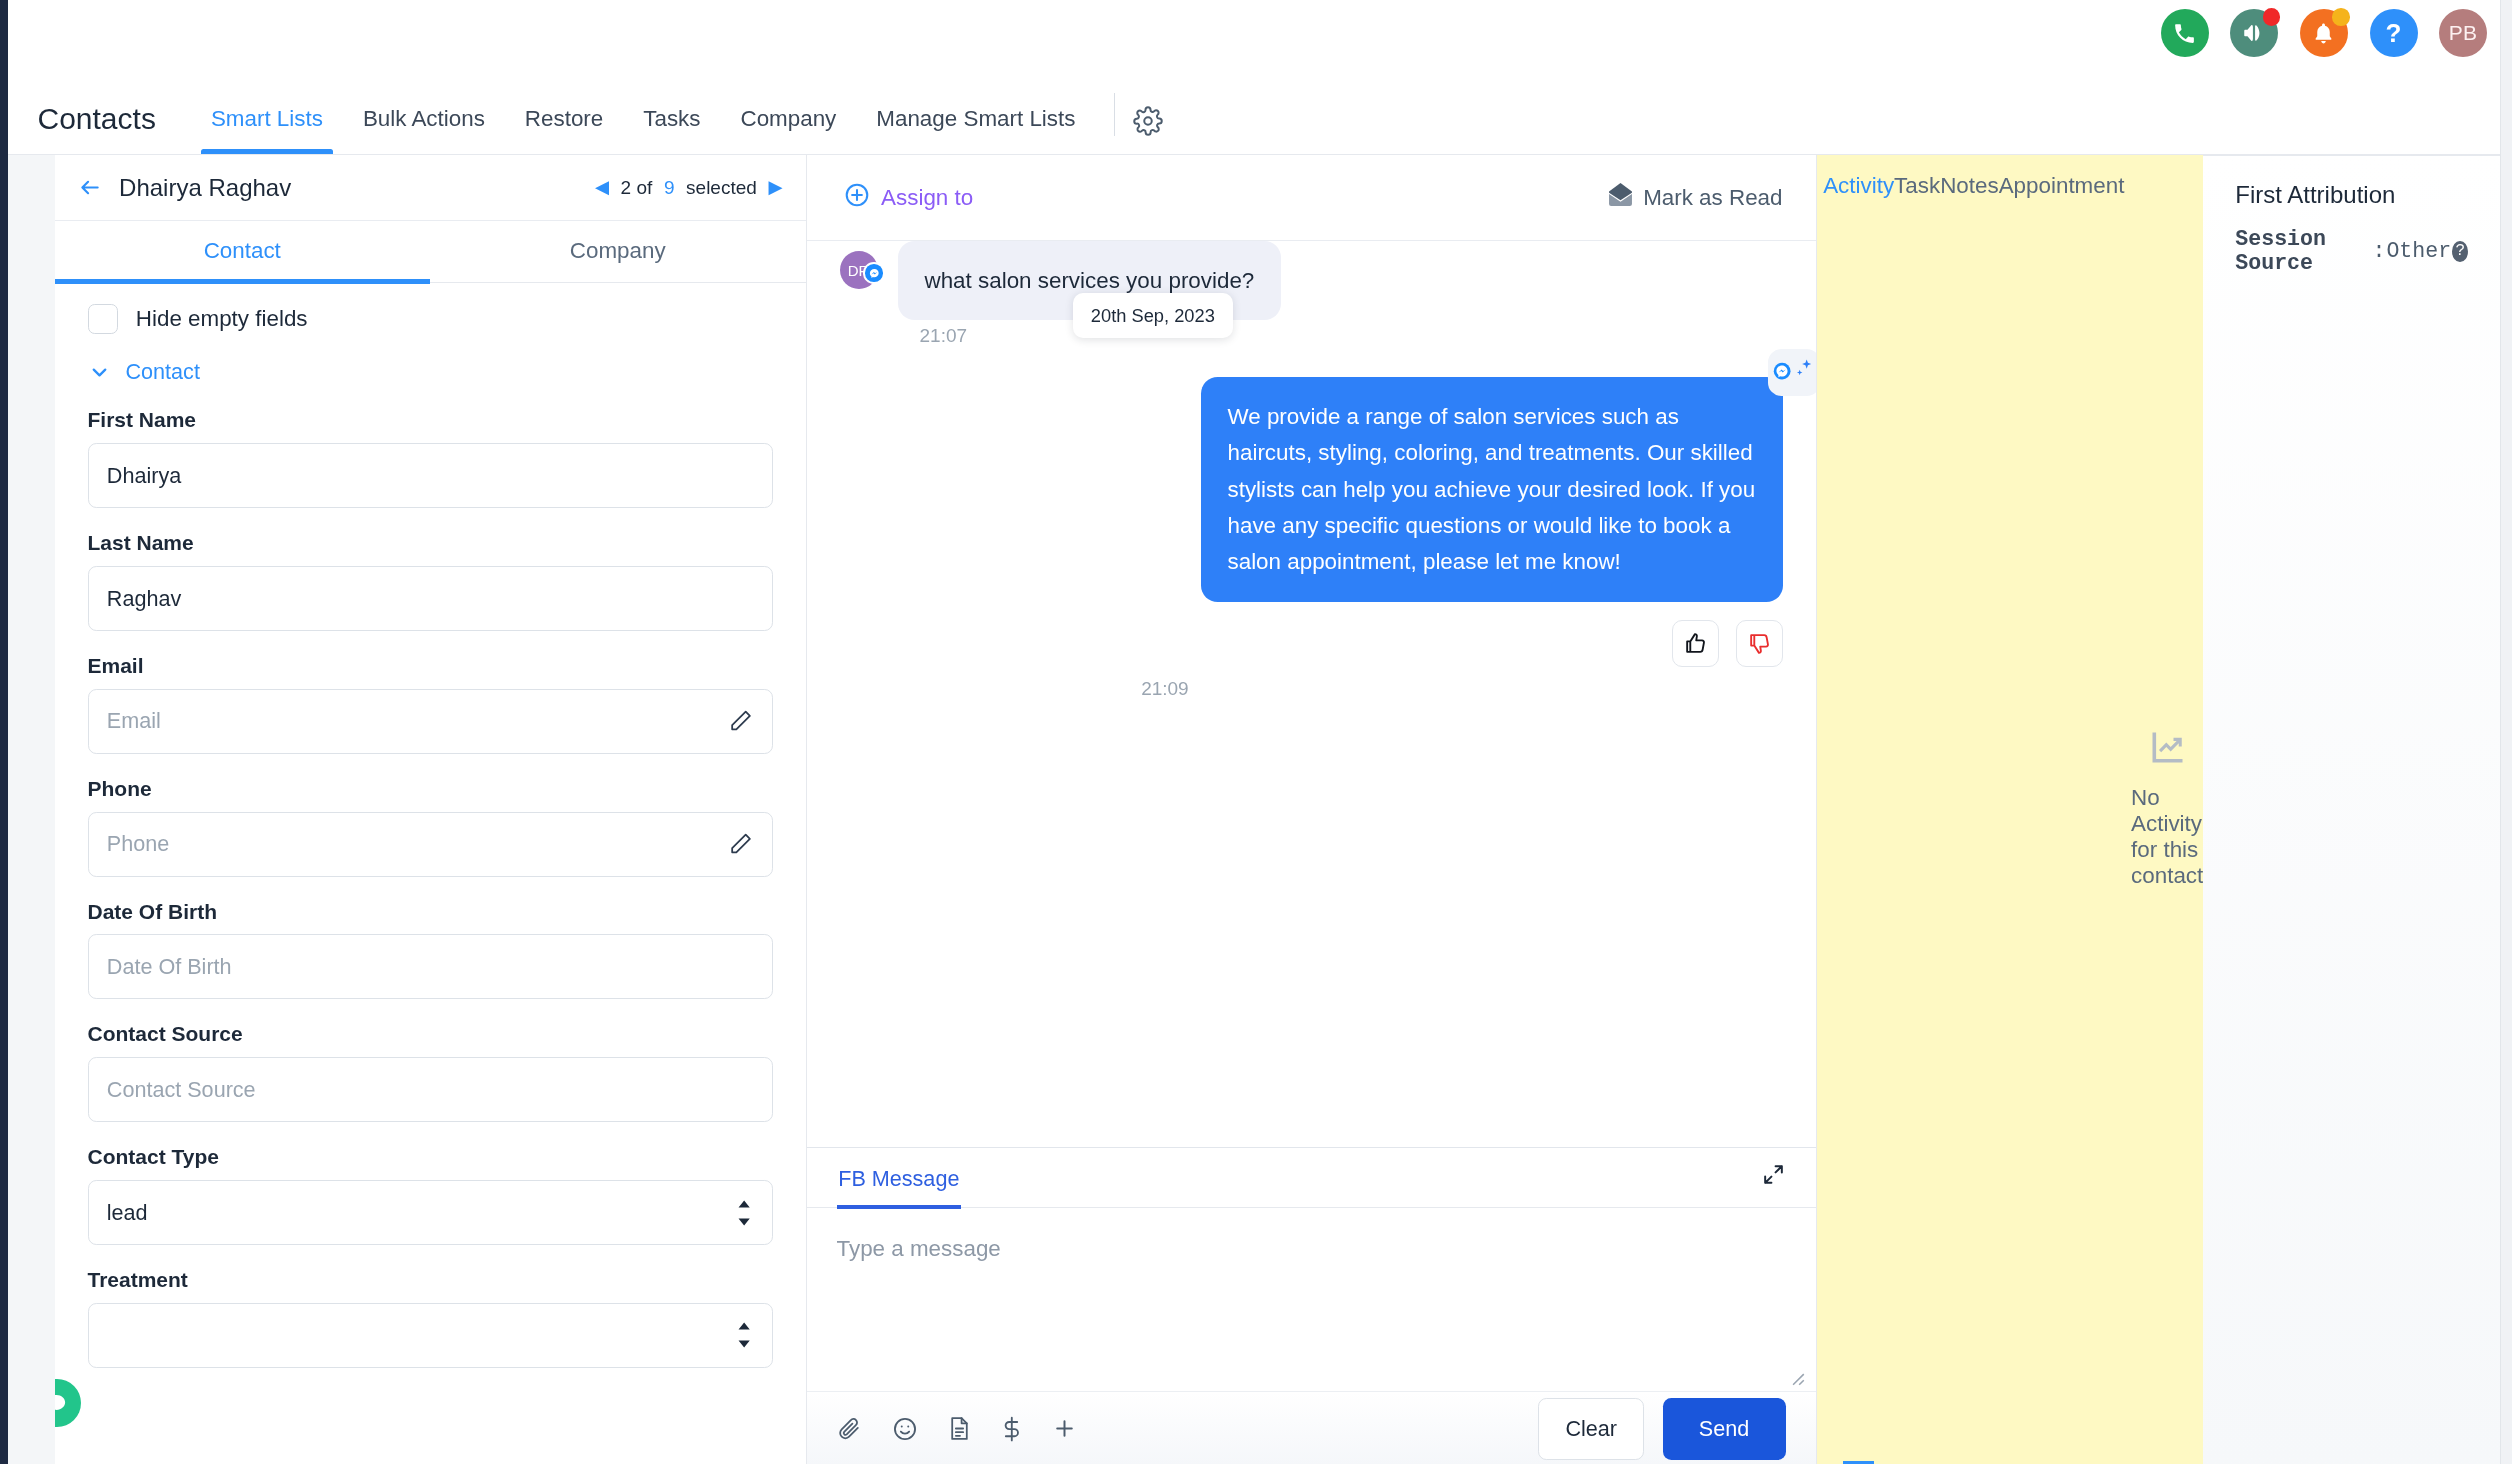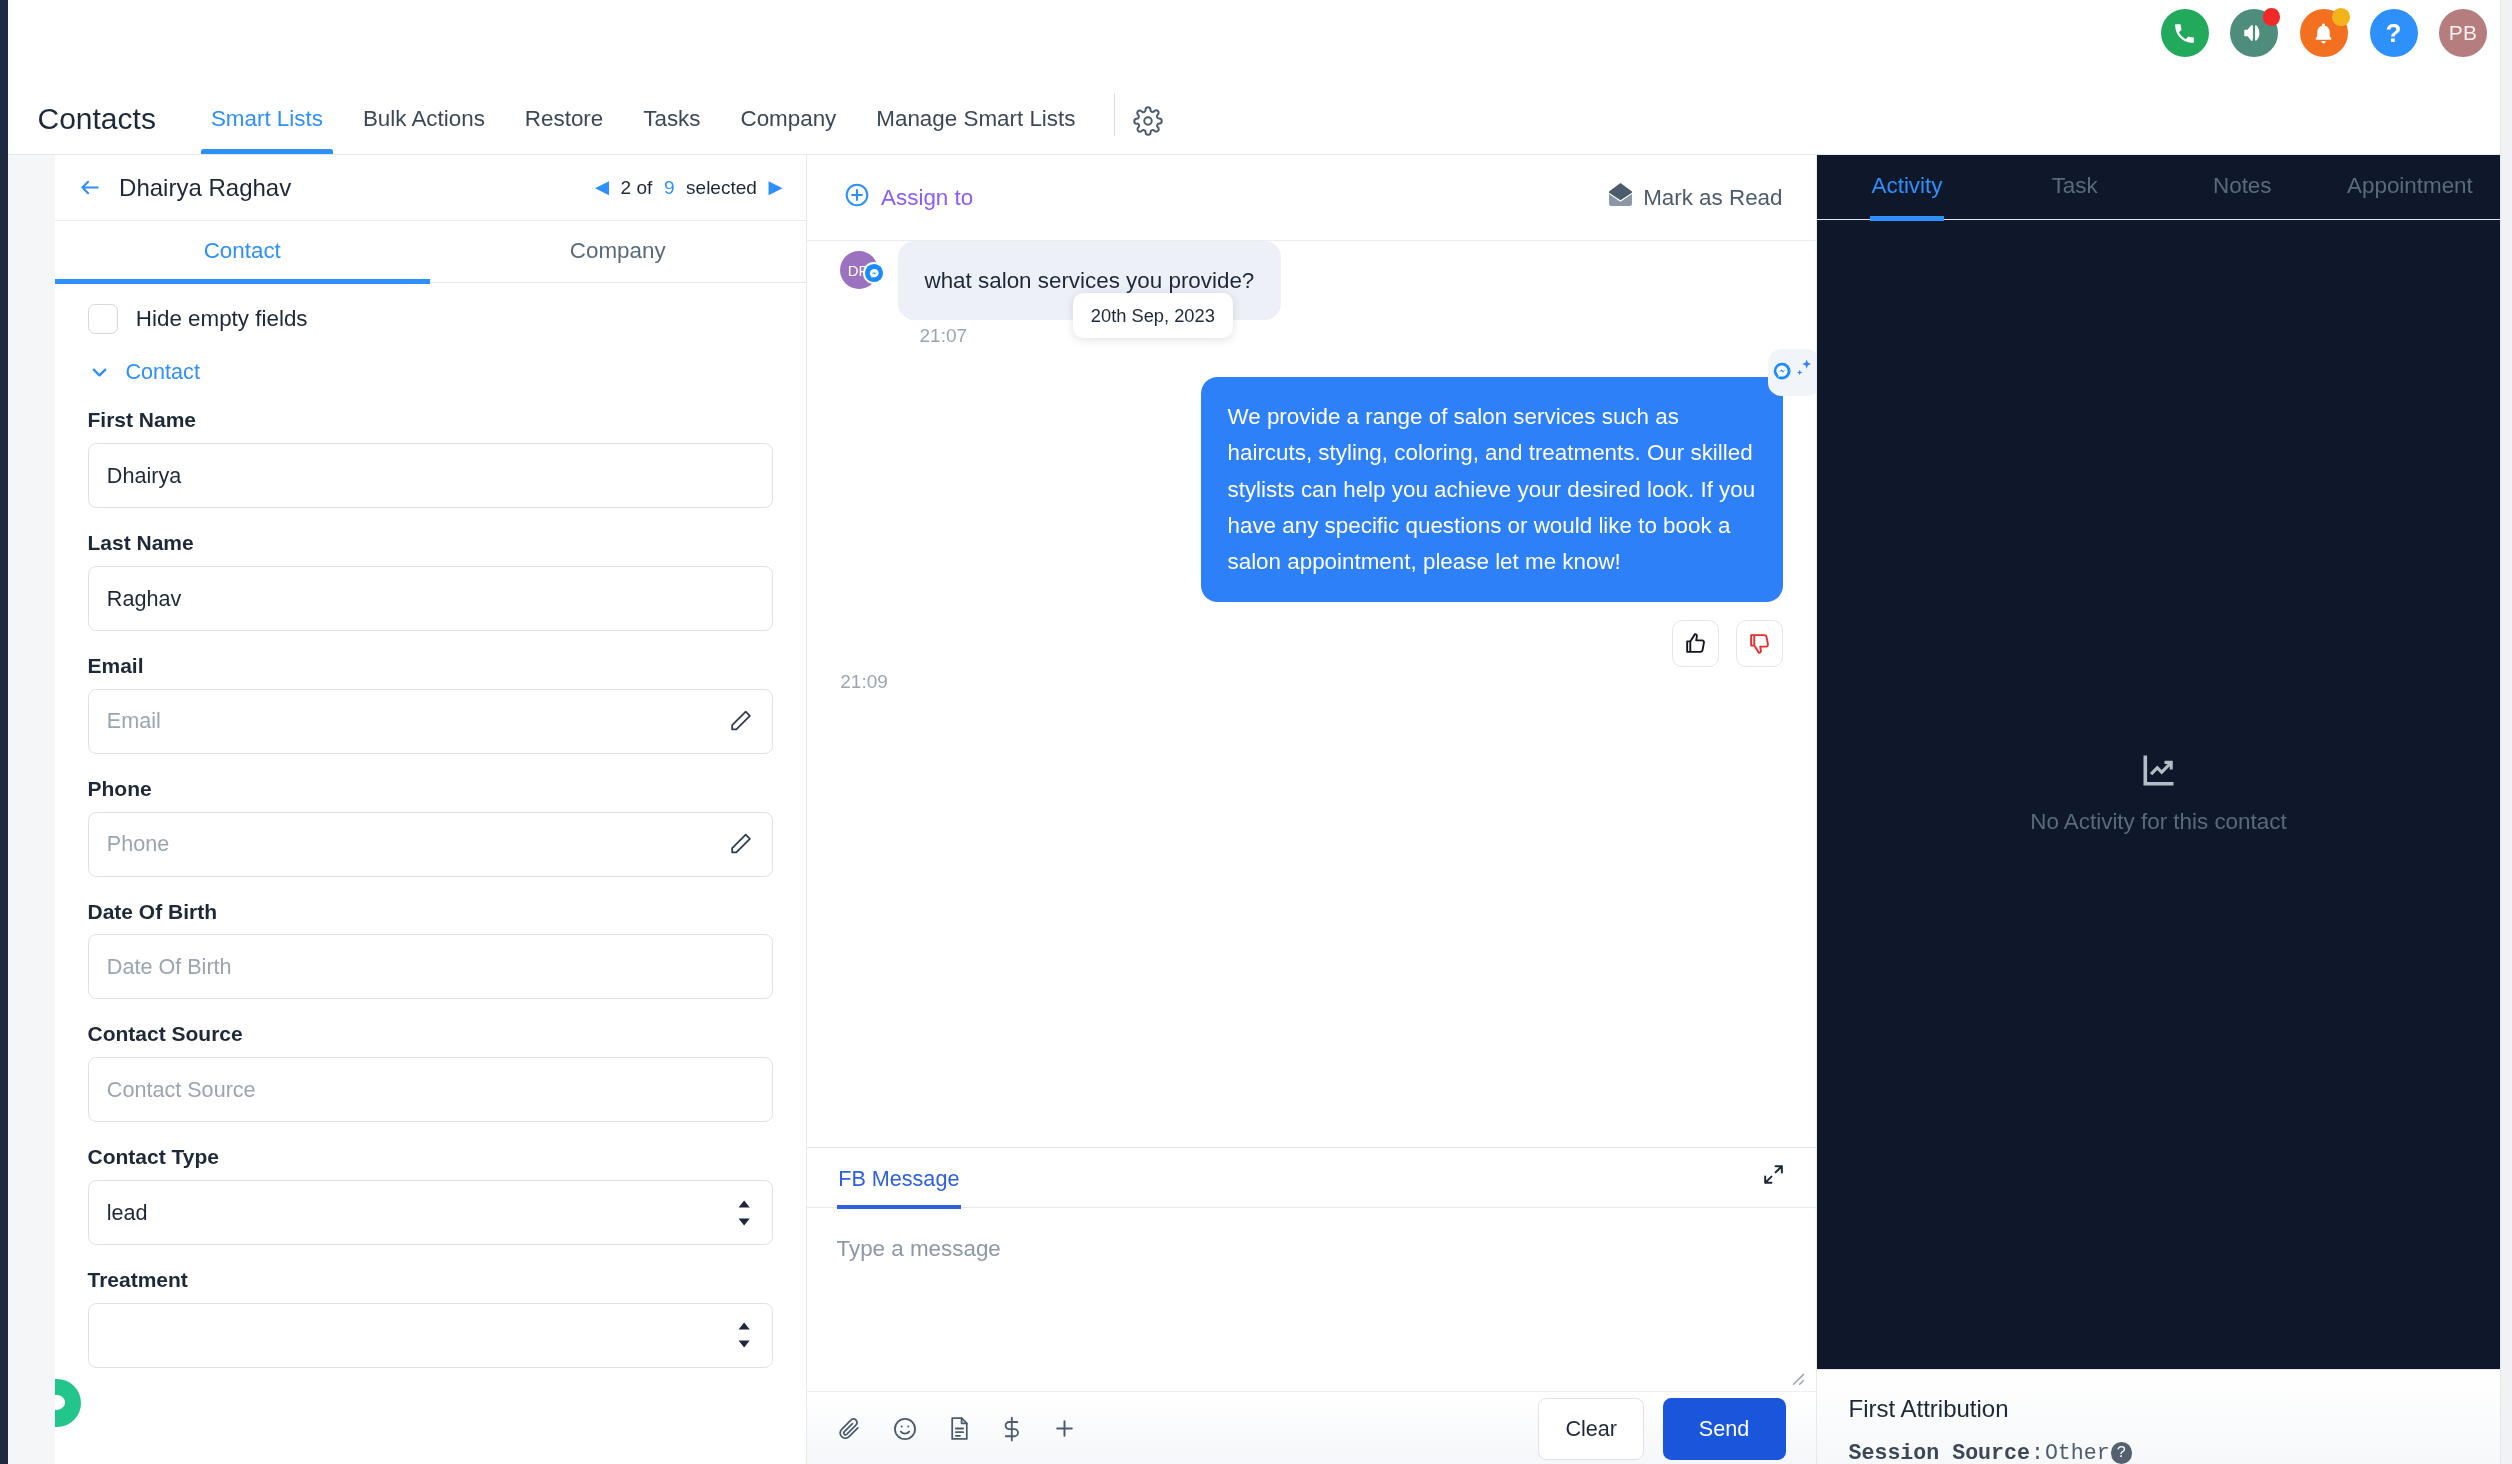--- a/index.html
+++ b/index.html
@@ -77,21 +77,21 @@
   }
   .nav-gear { padding-bottom: 15px; cursor: pointer; }
 
   
   .cols {
     position: absolute; left: 7.5px; top: 155px; right: 11.6px; bottom: 0;
     display: flex; background: #f4f6f8;
   }
   .col-left  { width: 752px; background: #fff; border-right: 0.8px solid #e6e9ee; position: relative; overflow: hidden; margin-left: 47px; }
   .col-mid   { width: 1010px; background: #fff; border-right: 0.8px solid #e6e9ee; position: relative; display: flex; flex-direction: column; }
-  .col-right { flex: 1; background: #0f172a; position: relative; display: flex; flex-direction: column; }
+  .col-right { flex: 1; background: #fef9c3; position: relative; display: flex; flex-direction: row; }
 
   
   .contact-head {
     height: 66px; display: flex; align-items: center;
     padding: 0 23px 0 21.6px; border-bottom: 0.8px solid #e9ecf1;
   }
   .back-arrow { color: #2e90fa; margin-right: 15px; display: flex; cursor: pointer; }
   .contact-name { font-size: 24px; color: #1d2939; }
   .sel-wrap {
     margin-left: auto; display: flex; align-items: center; gap: 11.6px;
@@ -527,21 +527,21 @@
             <svg width="25" height="25" viewBox="0 0 24 24" fill="none" stroke="#11151c" stroke-width="1.8" stroke-linejoin="round">
               <path d="M7 10v10H4V10h3zM7 10l4.5-7c1.3 0 2 .9 1.8 2.2L12.7 9h5.6c1.2 0 2 1 1.8 2.2l-1.2 6.5c-.2 1.3-1 2.3-2.3 2.3H7V10z"></path>
             </svg>
           </span>
           <span class="fb-btn">
             <svg width="25" height="25" viewBox="0 0 24 24" fill="none" stroke="#e92d2d" stroke-width="1.8" stroke-linejoin="round">
               <path d="M7 14V4H4v10h3zM7 14l4.5 7c1.3 0 2-.9 1.8-2.2L12.7 15h5.6c1.2 0 2-1 1.8-2.2l-1.2-6.5C18.7 5 17.9 4 16.6 4H7v10z"></path>
             </svg>
           </span>
         </div>
-        <div class="timestamp ts-right" style="text-align:left;padding-right:293px;margin-top:4px">21:09</div>
+        <div class="timestamp ts-right" style="text-align:center;padding-right:293px;margin-top:11px">21:09</div>
       </div>
     </div>
 
     <div class="composer">
       <div class="composer-tabs">
         <div class="ctab active">FB Message</div>
         <span class="expand-icon">
           <svg width="25" height="25" viewBox="0 0 24 24" fill="none" stroke="#1d2939" stroke-width="1.9" stroke-linecap="round" stroke-linejoin="round">
             <path d="M20 4l-6 6M14 4h6v6M4 20l6-6M10 20H4v-6"></path>
           </svg>

